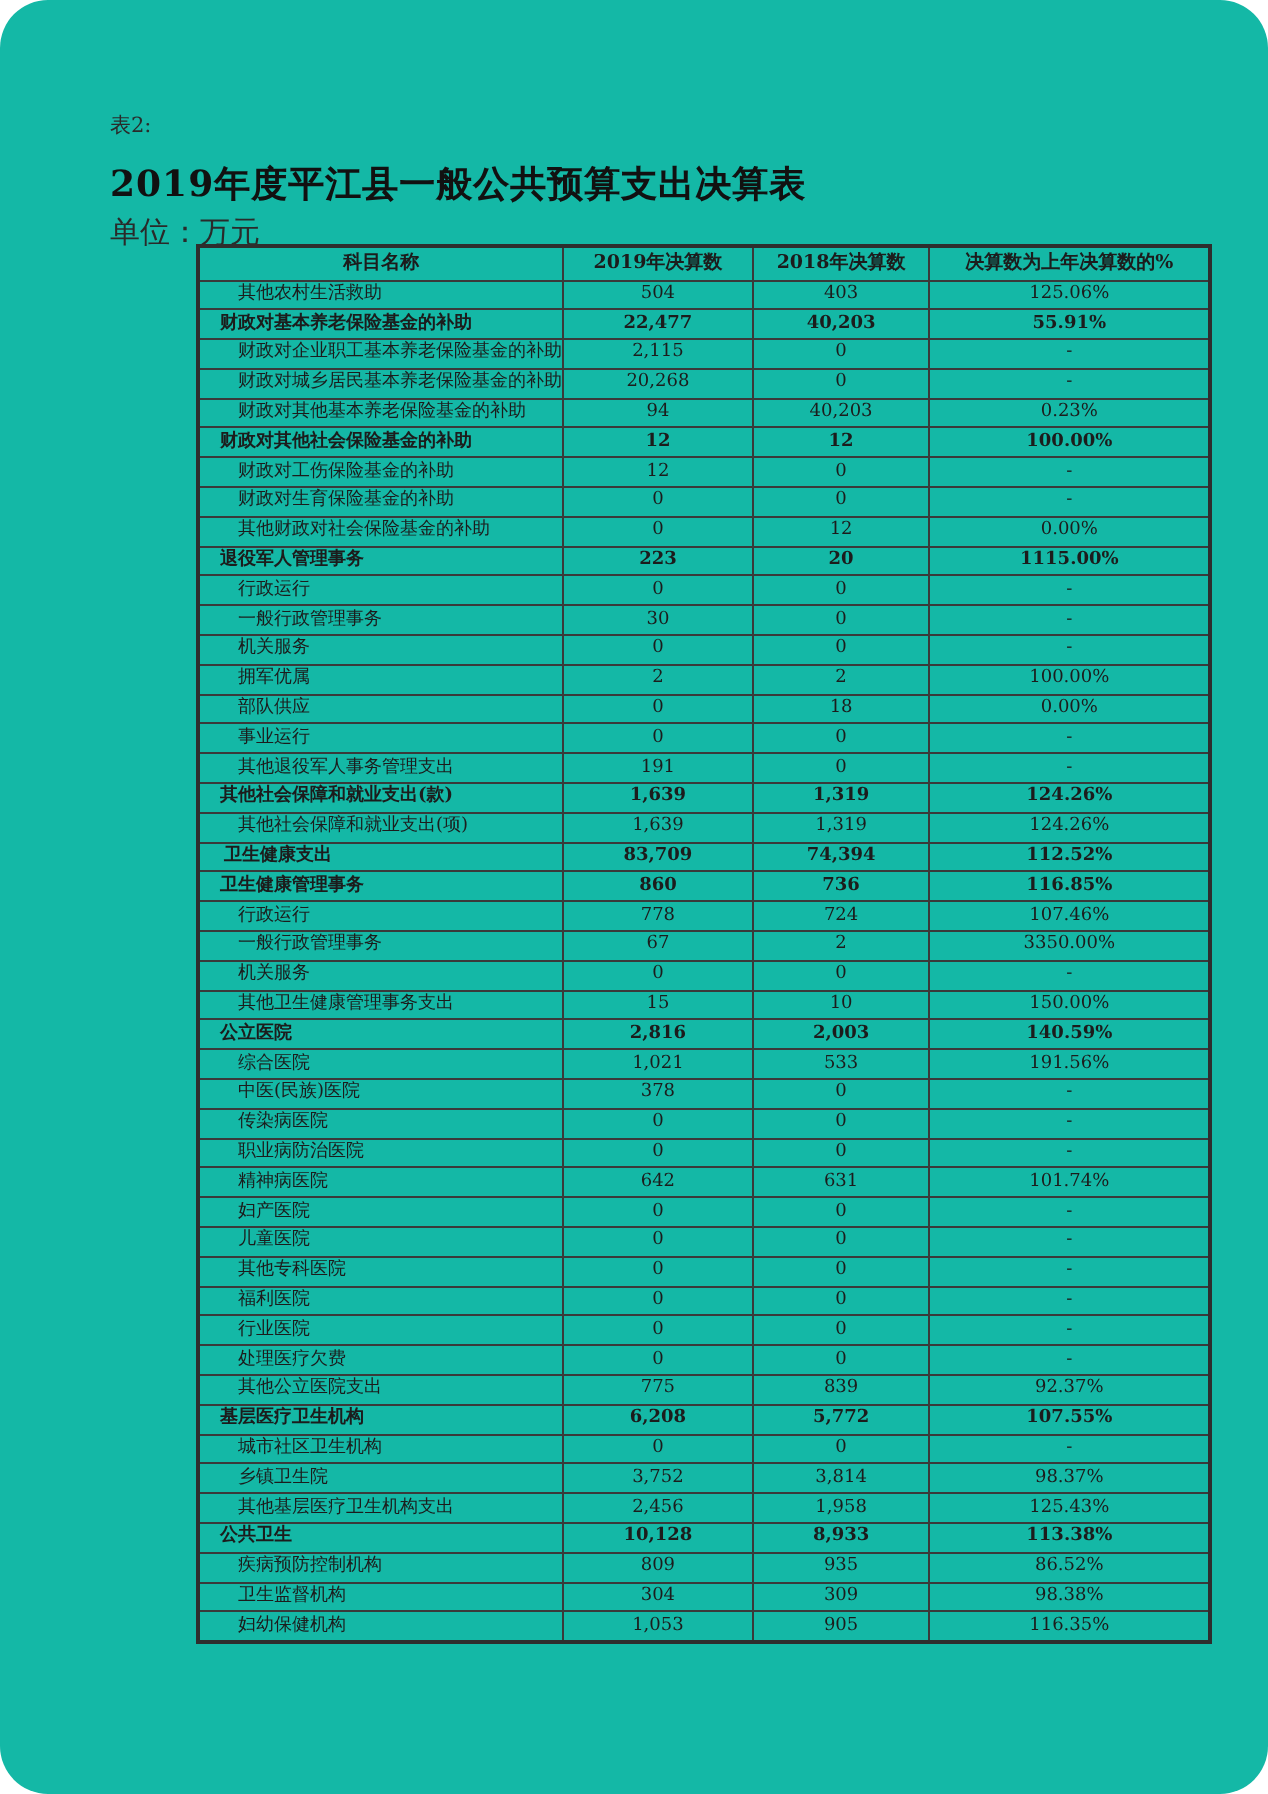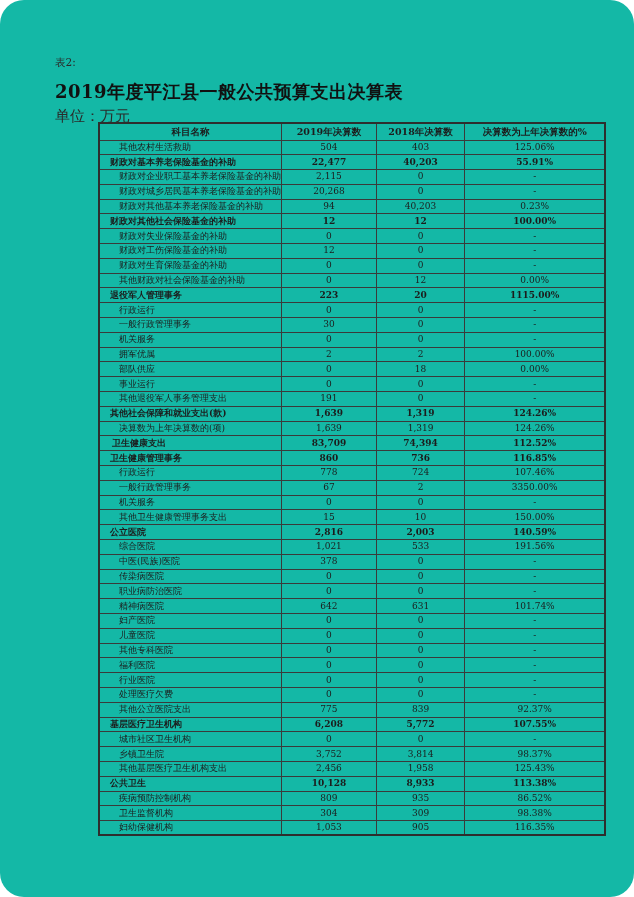--- a/index.html
+++ b/index.html
@@ -136,26 +136,20 @@
           <td class="val">40,203</td>
           <td class="val">0.23%</td>
         </tr>
         <tr class="bold">
           <td class="name lvl1">财政对其他社会保险基金的补助</td>
           <td class="val">12</td>
           <td class="val">12</td>
           <td class="val">100.00%</td>
         </tr>
         <tr>
-          <td class="name lvl2">财政对失业保险基金的补助</td>
-          <td class="val">0</td>
-          <td class="val">0</td>
-          <td class="val">-</td>
-        </tr>
-        <tr>
           <td class="name lvl2">财政对工伤保险基金的补助</td>
           <td class="val">12</td>
           <td class="val">0</td>
           <td class="val">-</td>
         </tr>
         <tr>
           <td class="name lvl2">财政对生育保险基金的补助</td>
           <td class="val">0</td>
           <td class="val">0</td>
           <td class="val">-</td>
@@ -214,21 +208,21 @@
           <td class="val">0</td>
           <td class="val">-</td>
         </tr>
         <tr class="bold">
           <td class="name lvl1">其他社会保障和就业支出(款)</td>
           <td class="val">1,639</td>
           <td class="val">1,319</td>
           <td class="val">124.26%</td>
         </tr>
         <tr>
-          <td class="name lvl2">决算数为上年决算数的(项)</td>
+          <td class="name lvl2">其他社会保障和就业支出(项)</td>
           <td class="val">1,639</td>
           <td class="val">1,319</td>
           <td class="val">124.26%</td>
         </tr>
         <tr class="bold">
           <td class="name lvl0">卫生健康支出</td>
           <td class="val">83,709</td>
           <td class="val">74,394</td>
           <td class="val">112.52%</td>
         </tr>

